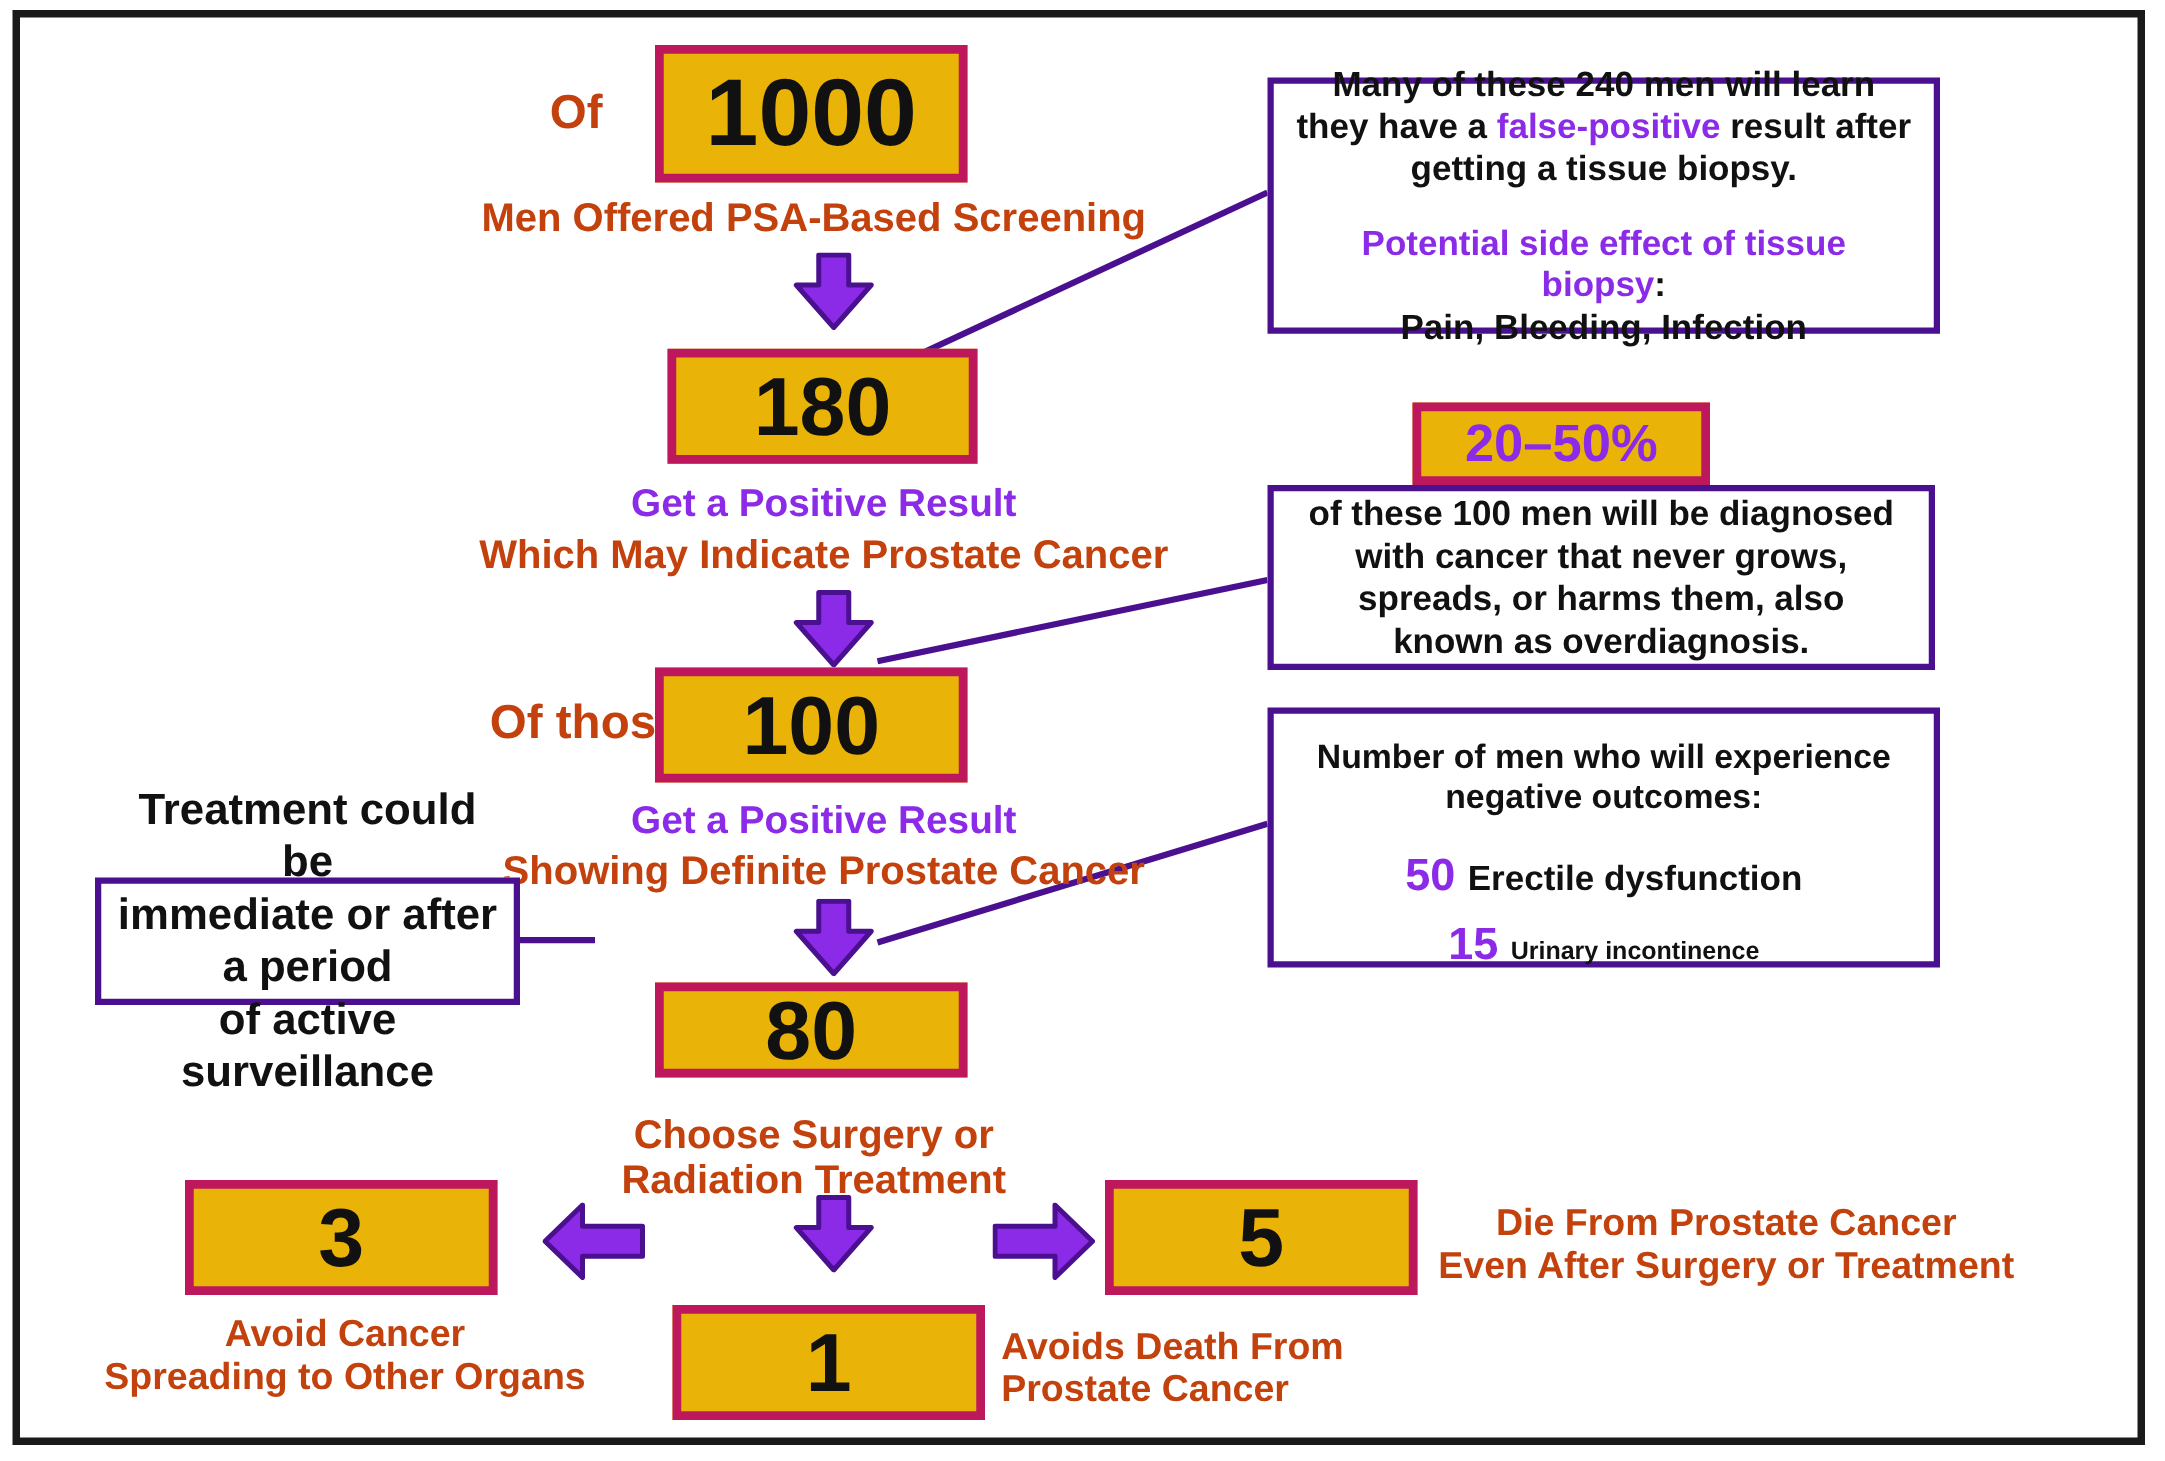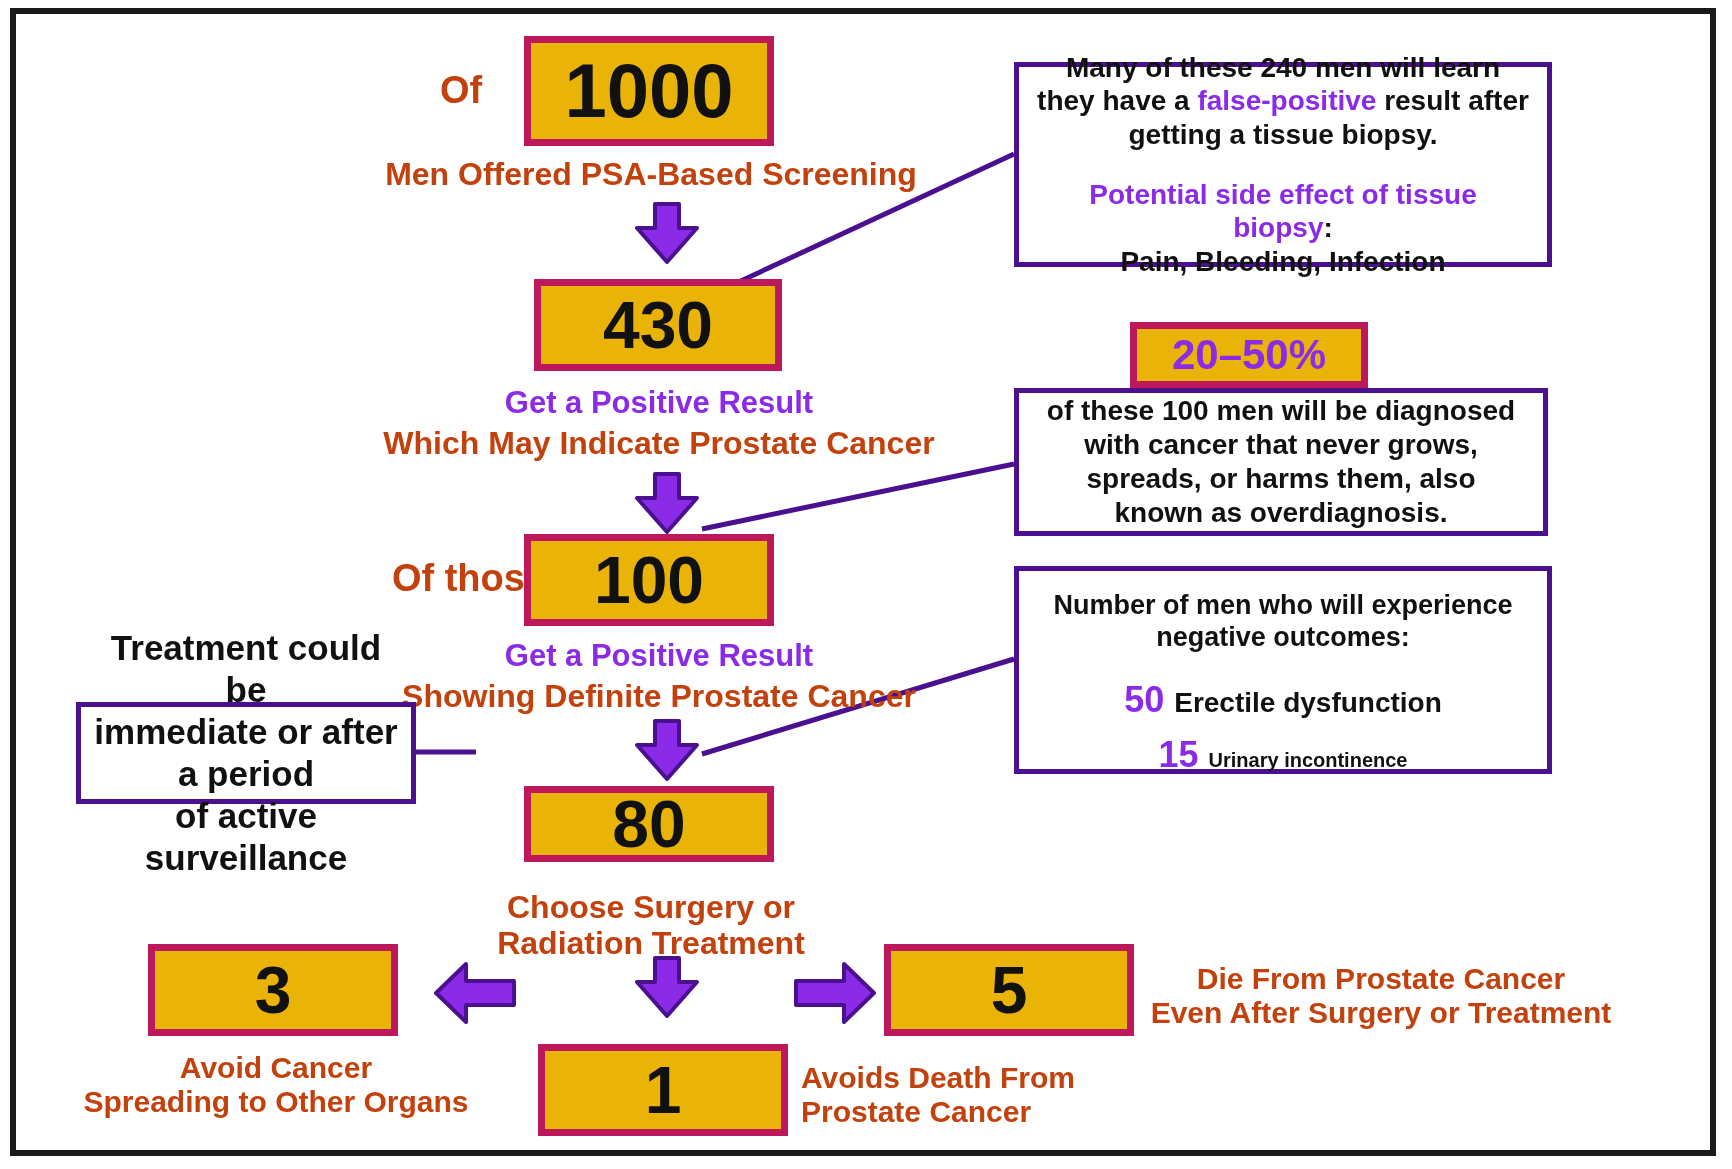--- a/index.html
+++ b/index.html
@@ -95,21 +95,21 @@
 
     <div class="abs plain" style="left:310px; top:143px; width:650px; font-size:32px;">Men Offered PSA-Based Screening</div>
 
     <div class="arrow" style="left:617px; top:188px; width:68px; height:62px;">
       <svg width="68" height="62" viewBox="0 0 68 62" xmlns="http://www.w3.org/2000/svg">
         <polygon points="22,2 46,2 46,26 64,26 34,60 4,26 22,26" fill="#8B2BE8" stroke="#4A1090" stroke-width="4" stroke-linejoin="round"></polygon>
       </svg>
     </div>
 
     <div class="abs numbox" style="left:518px; top:265px; width:248px; height:92px;">
-      <span class="num" style="font-size:66px;">430</span>
+      <span class="num" style="font-size:66px;">180</span>
     </div>
 
     <div class="abs plain purple-text" style="left:400px; top:372px; width:486px; font-size:31px;">Get a Positive Result</div>
 
     <div class="abs plain" style="left:310px; top:412px; width:666px; font-size:32px;">Which May Indicate Prostate Cancer</div>
 
     <div class="arrow" style="left:617px; top:458px; width:68px; height:62px;">
       <svg width="68" height="62" viewBox="0 0 68 62" xmlns="http://www.w3.org/2000/svg">
         <polygon points="22,2 46,2 46,26 64,26 34,60 4,26 22,26" fill="#8B2BE8" stroke="#4A1090" stroke-width="4" stroke-linejoin="round"></polygon>
       </svg>

